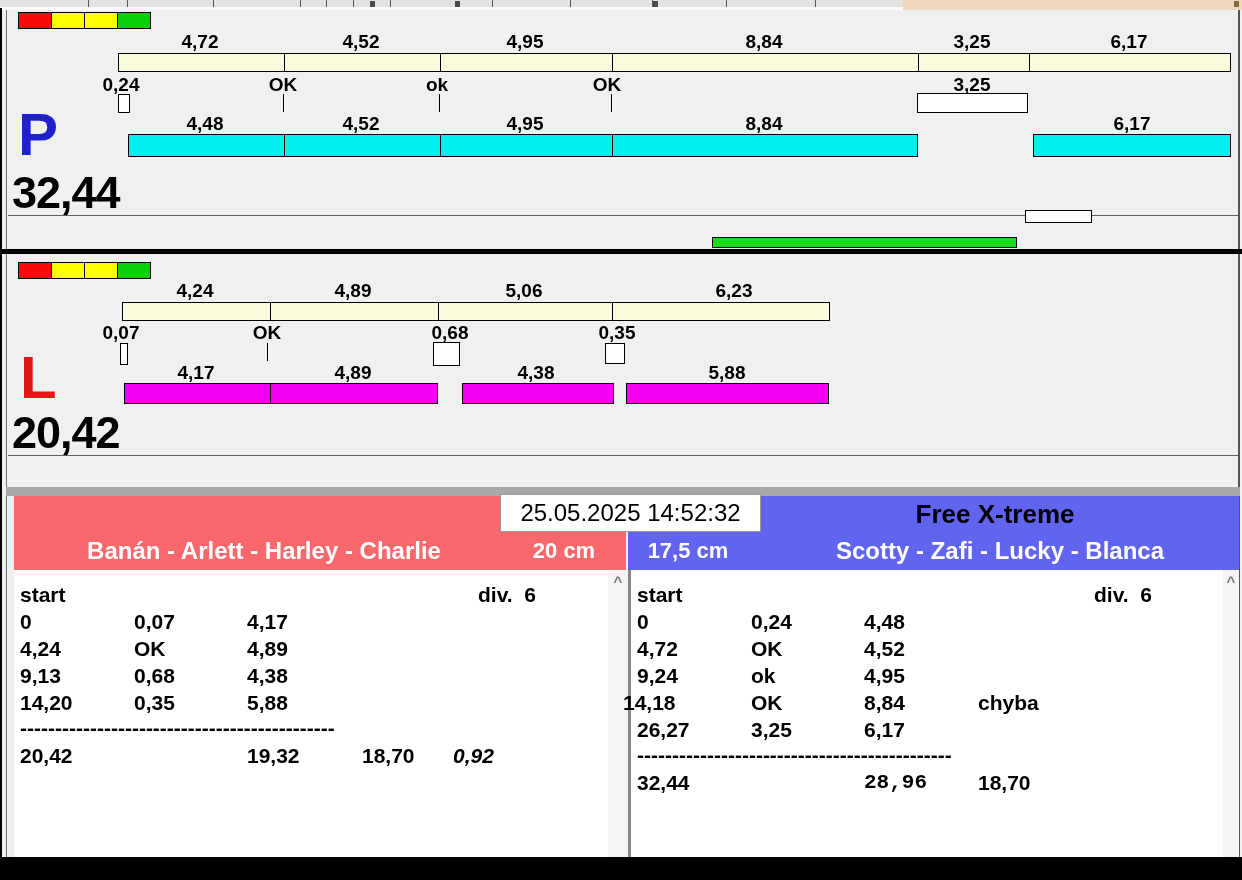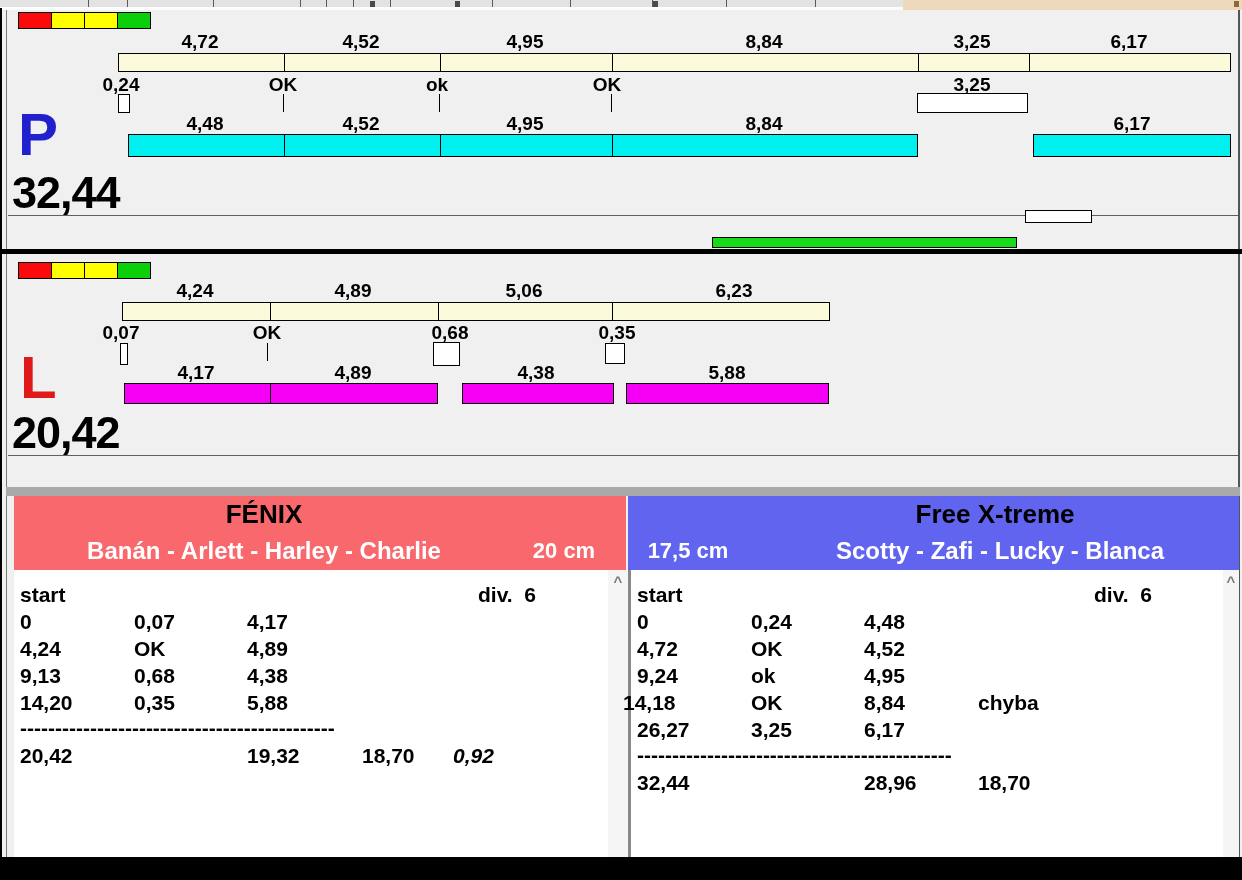--- a/index.html
+++ b/index.html
@@ -154,24 +154,26 @@
 
   <span class="bigletter" style="left:20px;top:348px;color:#E01818;">L</span>
   <span class="bigtotal" style="left:12px;top:410px;">20,42</span>
 
   <div class="hline" style="left:8px;top:455px;width:1230px;"></div>
   <div class="abs" style="left:6px;top:487px;width:1234px;height:9px;background:#A9A9A9;"></div>
 
   <div class="teamhdr" style="left:14px;top:496px;width:612px;background:#F8686C;"></div>
   <div class="teamhdr" style="left:628px;top:496px;width:611px;background:#6164EF;"></div>
 
-  <span class="tname" style="left:14px;top:499px;width:500px;">FÉNIX</span>
   <span class="tdogs" style="left:14px;top:537px;width:500px;">Banán - Arlett - Harley - Charlie</span>
   <span class="tcm" style="left:504px;top:538px;width:120px;">20 cm</span>
 
+  <div class="abs" style="left:500px;top:494px;width:261px;height:38px;background:#FFF;border:1px solid #999;box-sizing:border-box;">
+    <span class="abs" style="left:0;top:0;width:100%;text-align:center;font-size:24px;line-height:36px;font-weight:400;white-space:nowrap;">25.05.2025 14:52:32</span>
+  </div>
 
   <span class="tname" style="left:745px;top:499px;width:500px;">Free X-treme</span>
   <span class="tdogs" style="left:750px;top:537px;width:500px;">Scotty - Zafi - Lucky - Blanca</span>
   <span class="tcm" style="left:628px;top:538px;width:120px;">17,5 cm</span>
 
   <div class="abs" style="left:14px;top:570px;width:594px;height:287px;background:#FFF;"></div>
   <div class="sbar" style="left:608px;top:570px;width:20px;height:287px;">
     <span class="sarrow">^</span>
   </div>
   <div class="abs" style="left:628px;top:570px;width:3px;height:287px;background:#888;"></div>
@@ -220,18 +222,18 @@
   <span class="cell" style="left:751px;top:689px;">OK</span>
   <span class="cell" style="left:864px;top:689px;">8,84</span>
   <span class="cell" style="left:978px;top:689px;">chyba</span>
   <span class="cell" style="left:637px;top:716px;">26,27</span>
   <span class="cell" style="left:751px;top:716px;">3,25</span>
   <span class="cell" style="left:864px;top:716px;">6,17</span>
 
   <span class="sep" style="left:637px;top:741px;width:368px;">---------------------------------------------</span>
 
   <span class="cell" style="left:637px;top:769px;">32,44</span>
-  <span class="cell" style="left:864px;top:769px;">28,96</span>
+  <span class="cell" style="left:864px;top:769px;font-family:Liberation Mono, monospace;">28,96</span>
   <span class="cell" style="left:978px;top:769px;">18,70</span>
 
   <div class="abs" style="left:0;top:857px;width:1242px;height:23px;background:#000;"></div>
 
 </div>
 
 </body></html>

